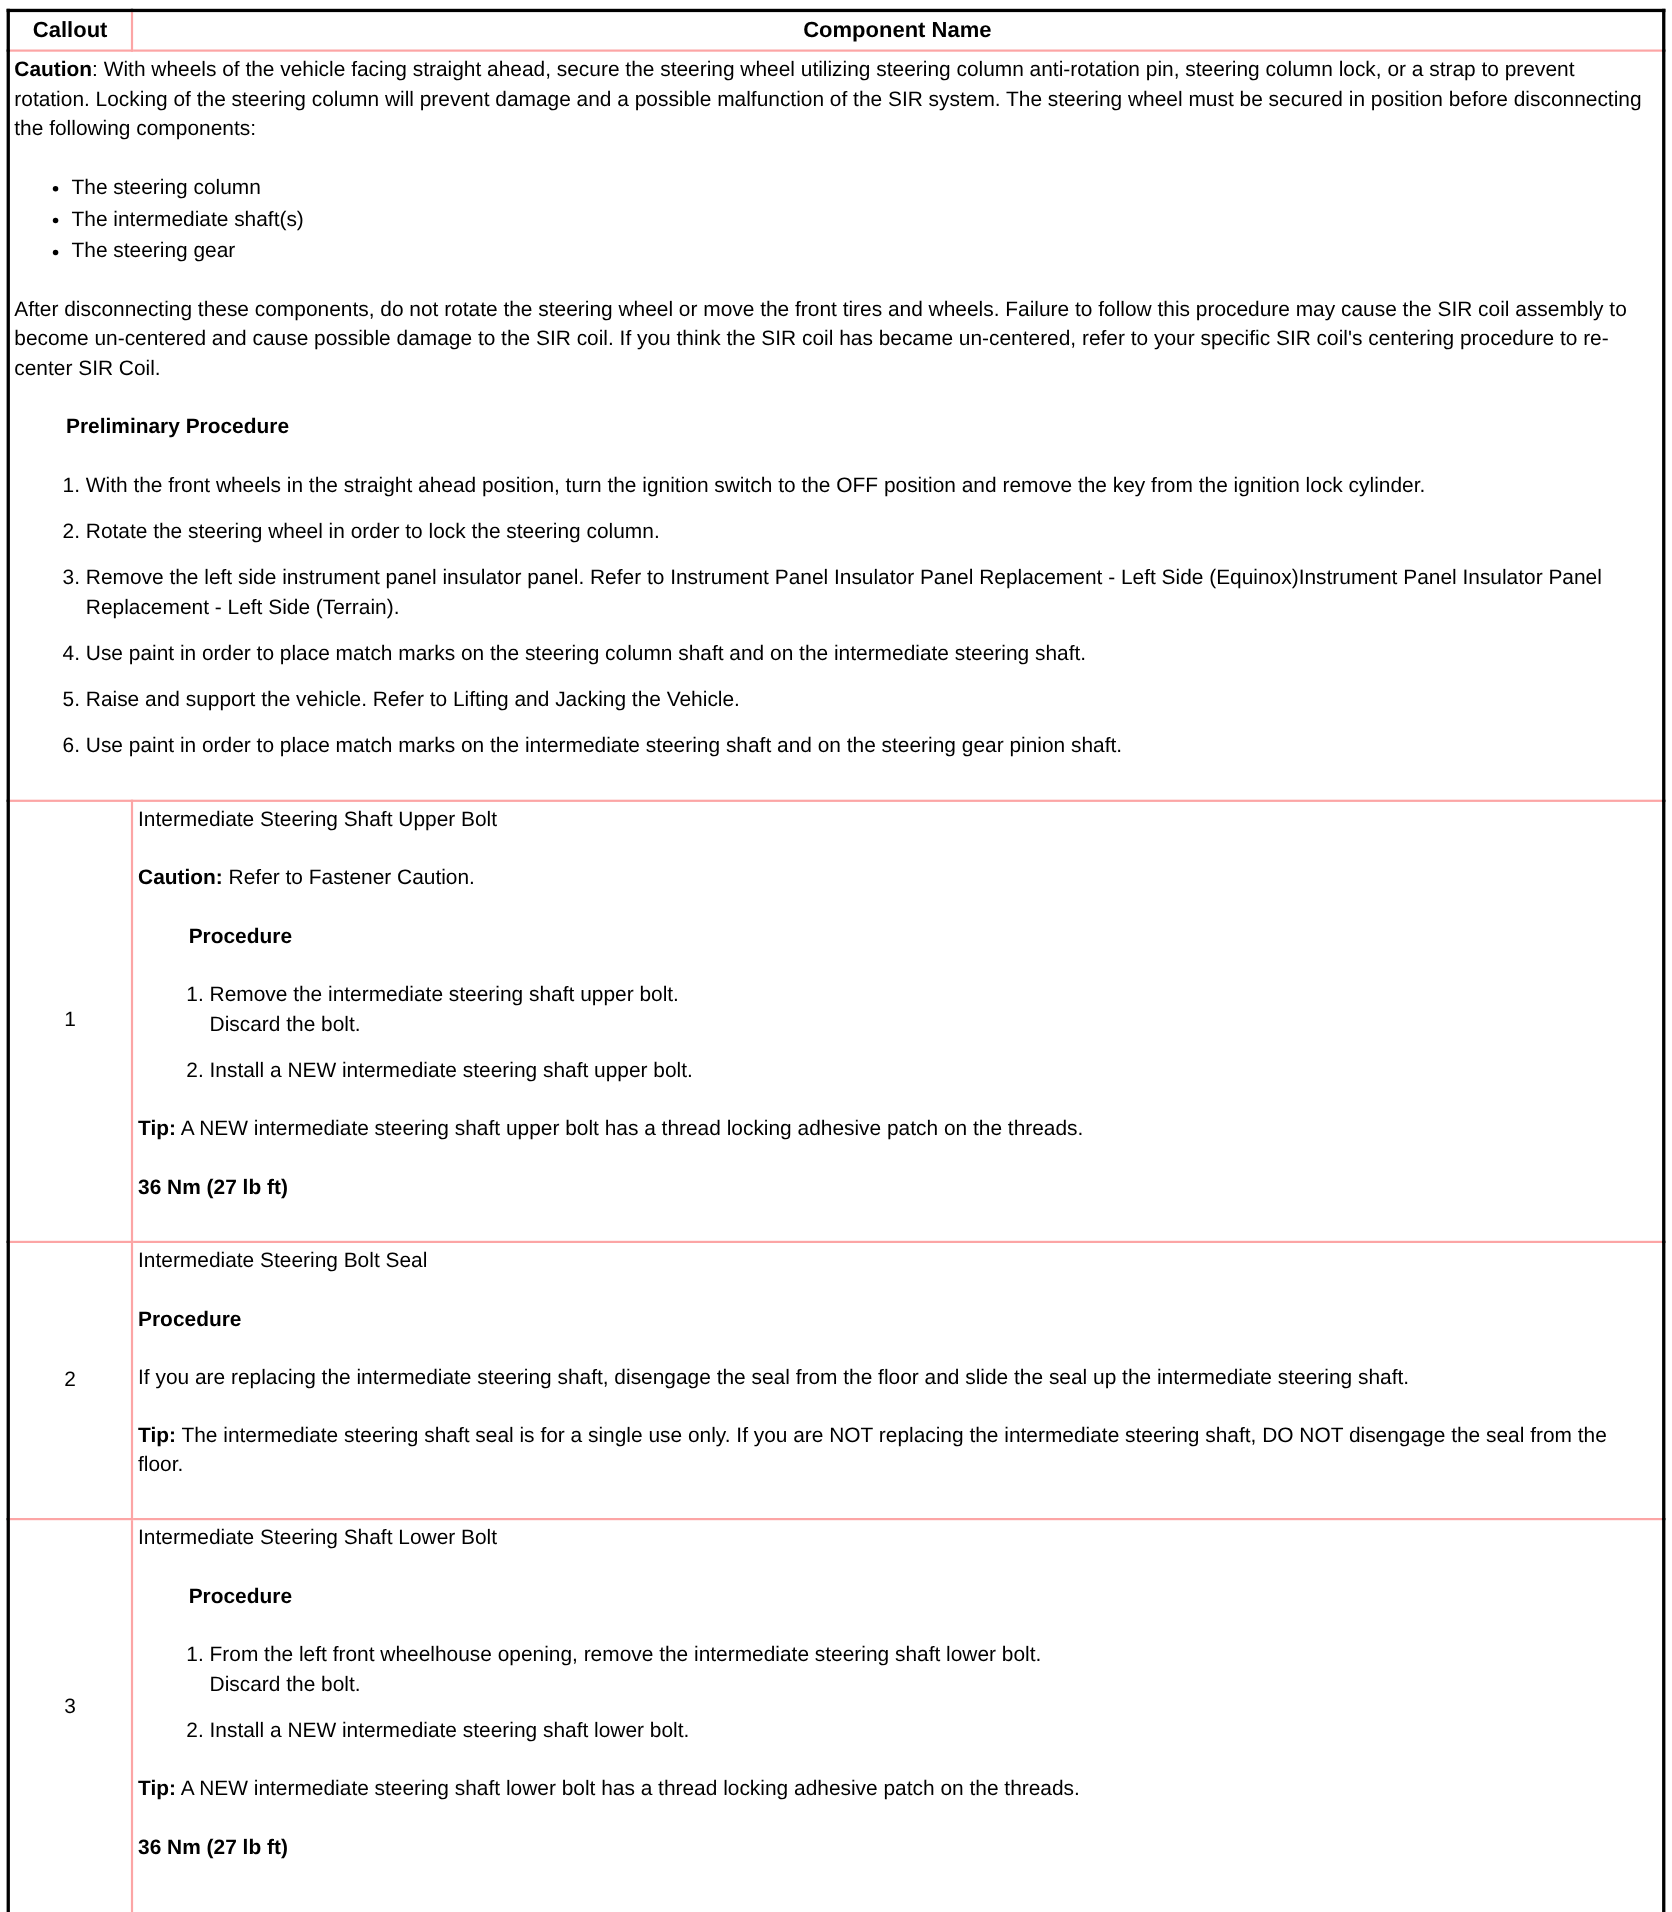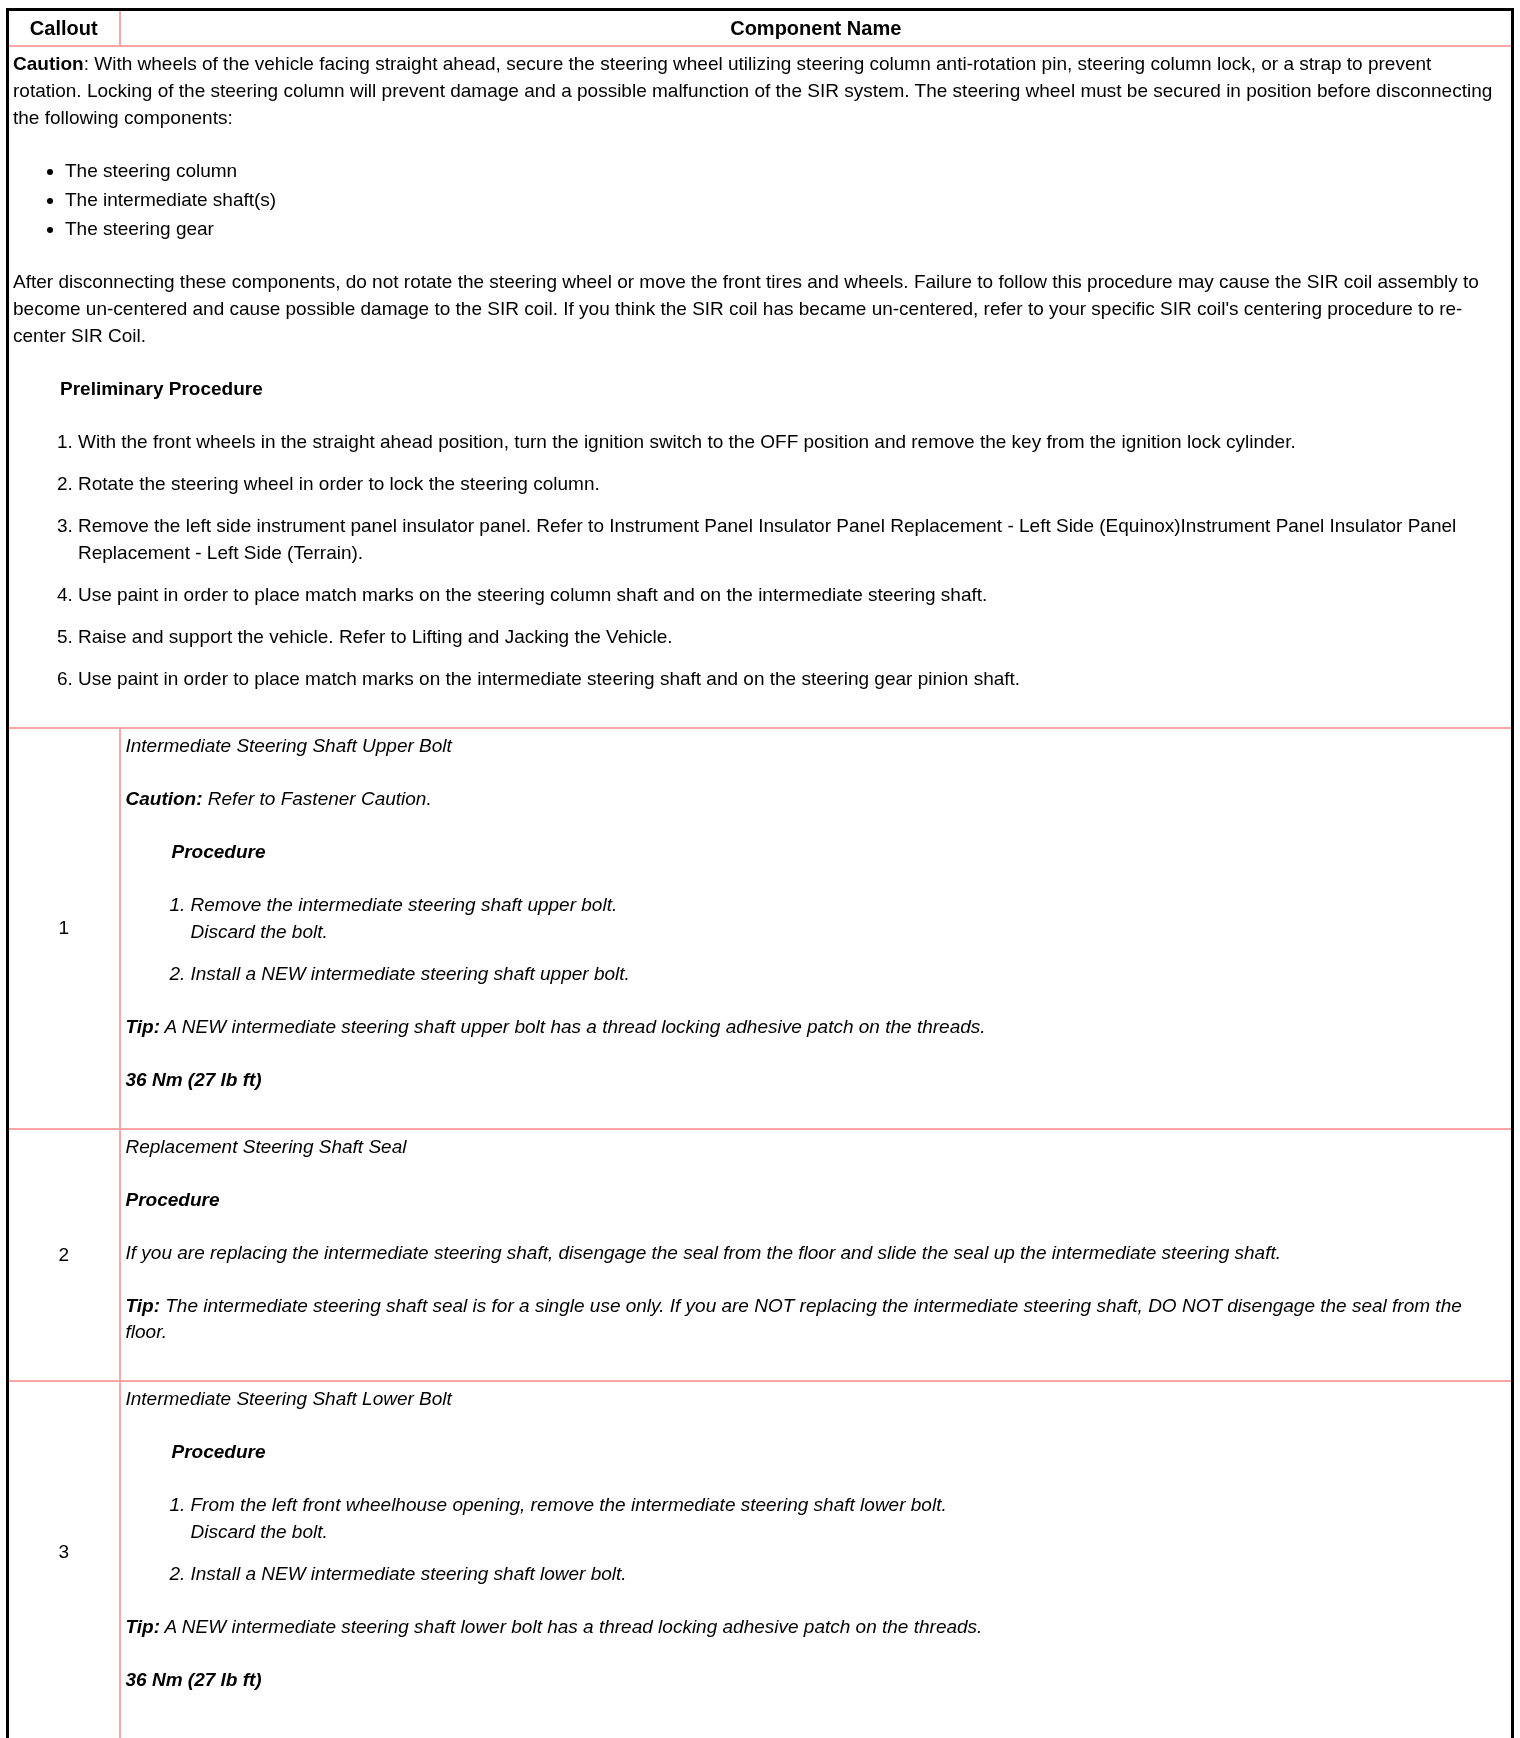--- a/index.html
+++ b/index.html
@@ -25,21 +25,21 @@
     table-layout: fixed;
   }
   th, td { border: 2px solid #fca5a5; vertical-align: top; }
   th {
     font-size: 20px;
     font-weight: bold;
     text-align: center;
     padding: 3px 4px;
   }
   td.intro-cell { padding: 2px 8px 8px 4px; }
-  td.component-cell { padding: 2px 8px 8px 5px; font-style: italic; }
+  td.component-cell { padding: 2px 8px 8px 5px; }
   td.callout-cell {
     text-align: center;
     vertical-align: middle;
     padding: 2px;
   }
   td.pad-bottom-long { padding-bottom: 150px; }
   .para { margin: 26px 0; }
   td > :first-child { margin-top: 2px; }
   .bullet-list { margin: 26px 0; padding-left: 52px; }
   .bullet-list li { margin: 2px 0; }
@@ -108,21 +108,21 @@
             </li>
           </ol>
           <p class="para"><b class="inline-label">Tip:</b><span> A NEW intermediate steering shaft upper bolt has a thread locking adhesive patch on the threads.</span></p>
           <p class="para torque">36 Nm (27 lb ft)</p>
         </td>
       </tr>
 
       <tr>
         <td class="callout-cell">2</td>
         <td class="component-cell">
-          <p class="para">Replacement Steering Shaft Seal</p>
+          <p class="para">Intermediate Steering Bolt Seal</p>
           <p class="proc-heading flush">Procedure</p>
           <p class="para">If you are replacing the intermediate steering shaft, disengage the seal from the floor and slide the seal up the intermediate steering shaft.</p>
           <p class="para"><b class="inline-label">Tip:</b><span> The intermediate steering shaft seal is for a single use only. If you are NOT replacing the intermediate steering shaft, DO NOT disengage the seal from the floor.</span></p>
         </td>
       </tr>
 
       <tr>
         <td class="callout-cell pad-bottom-long">3</td>
         <td class="component-cell pad-bottom-long">
           <p class="para">Intermediate Steering Shaft Lower Bolt</p>

